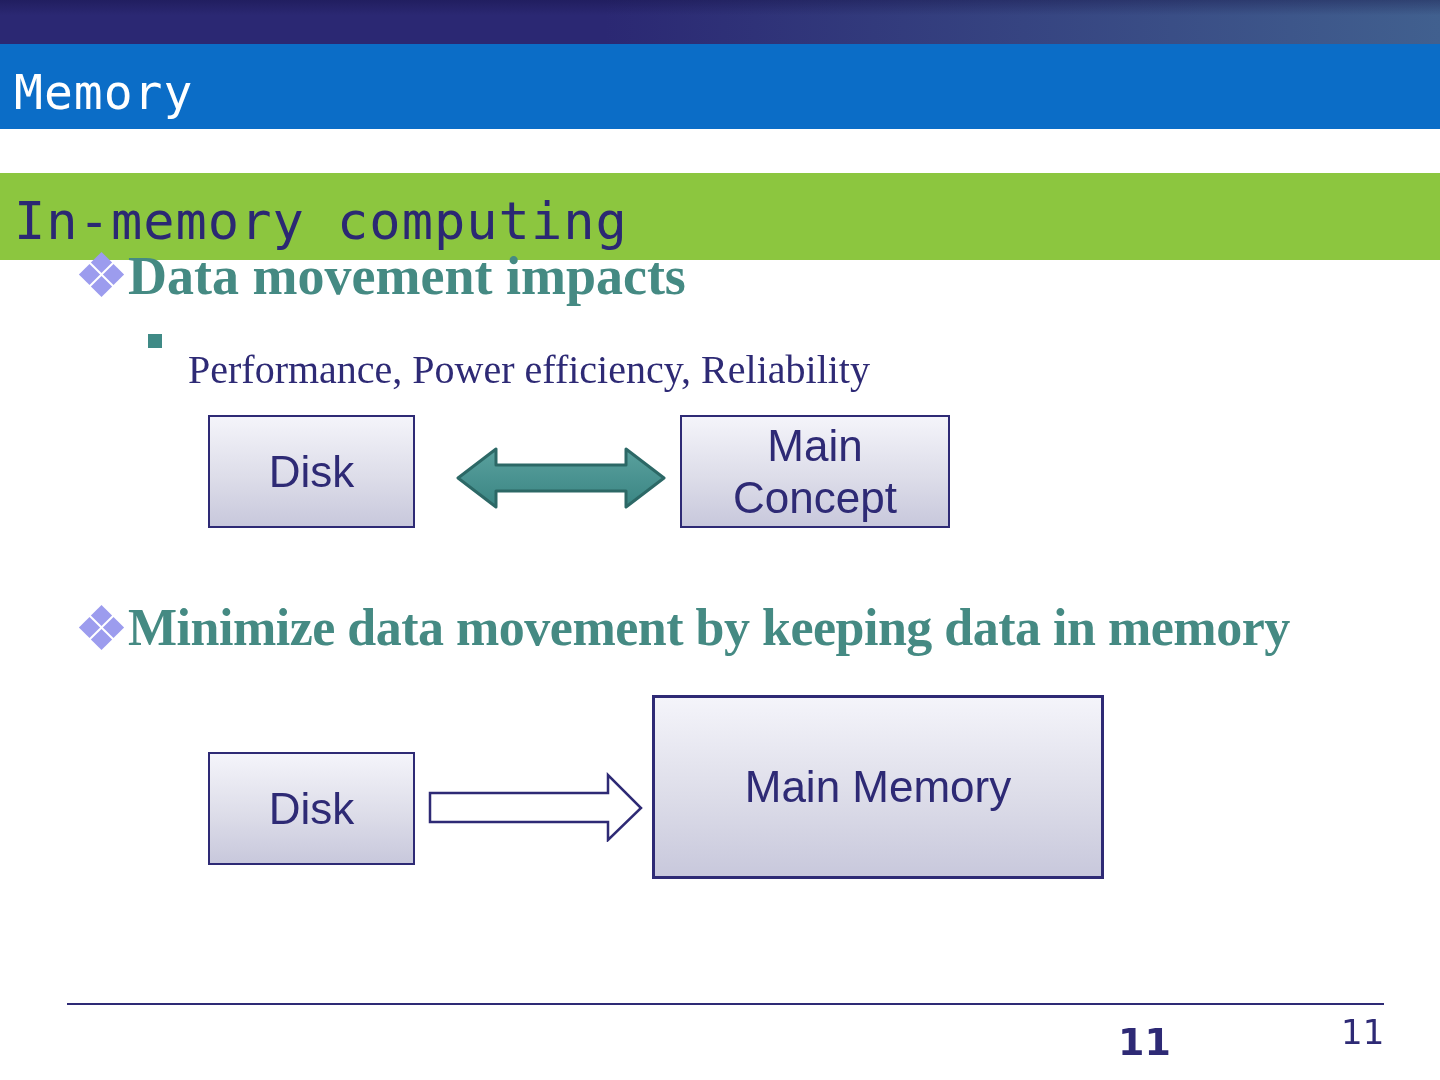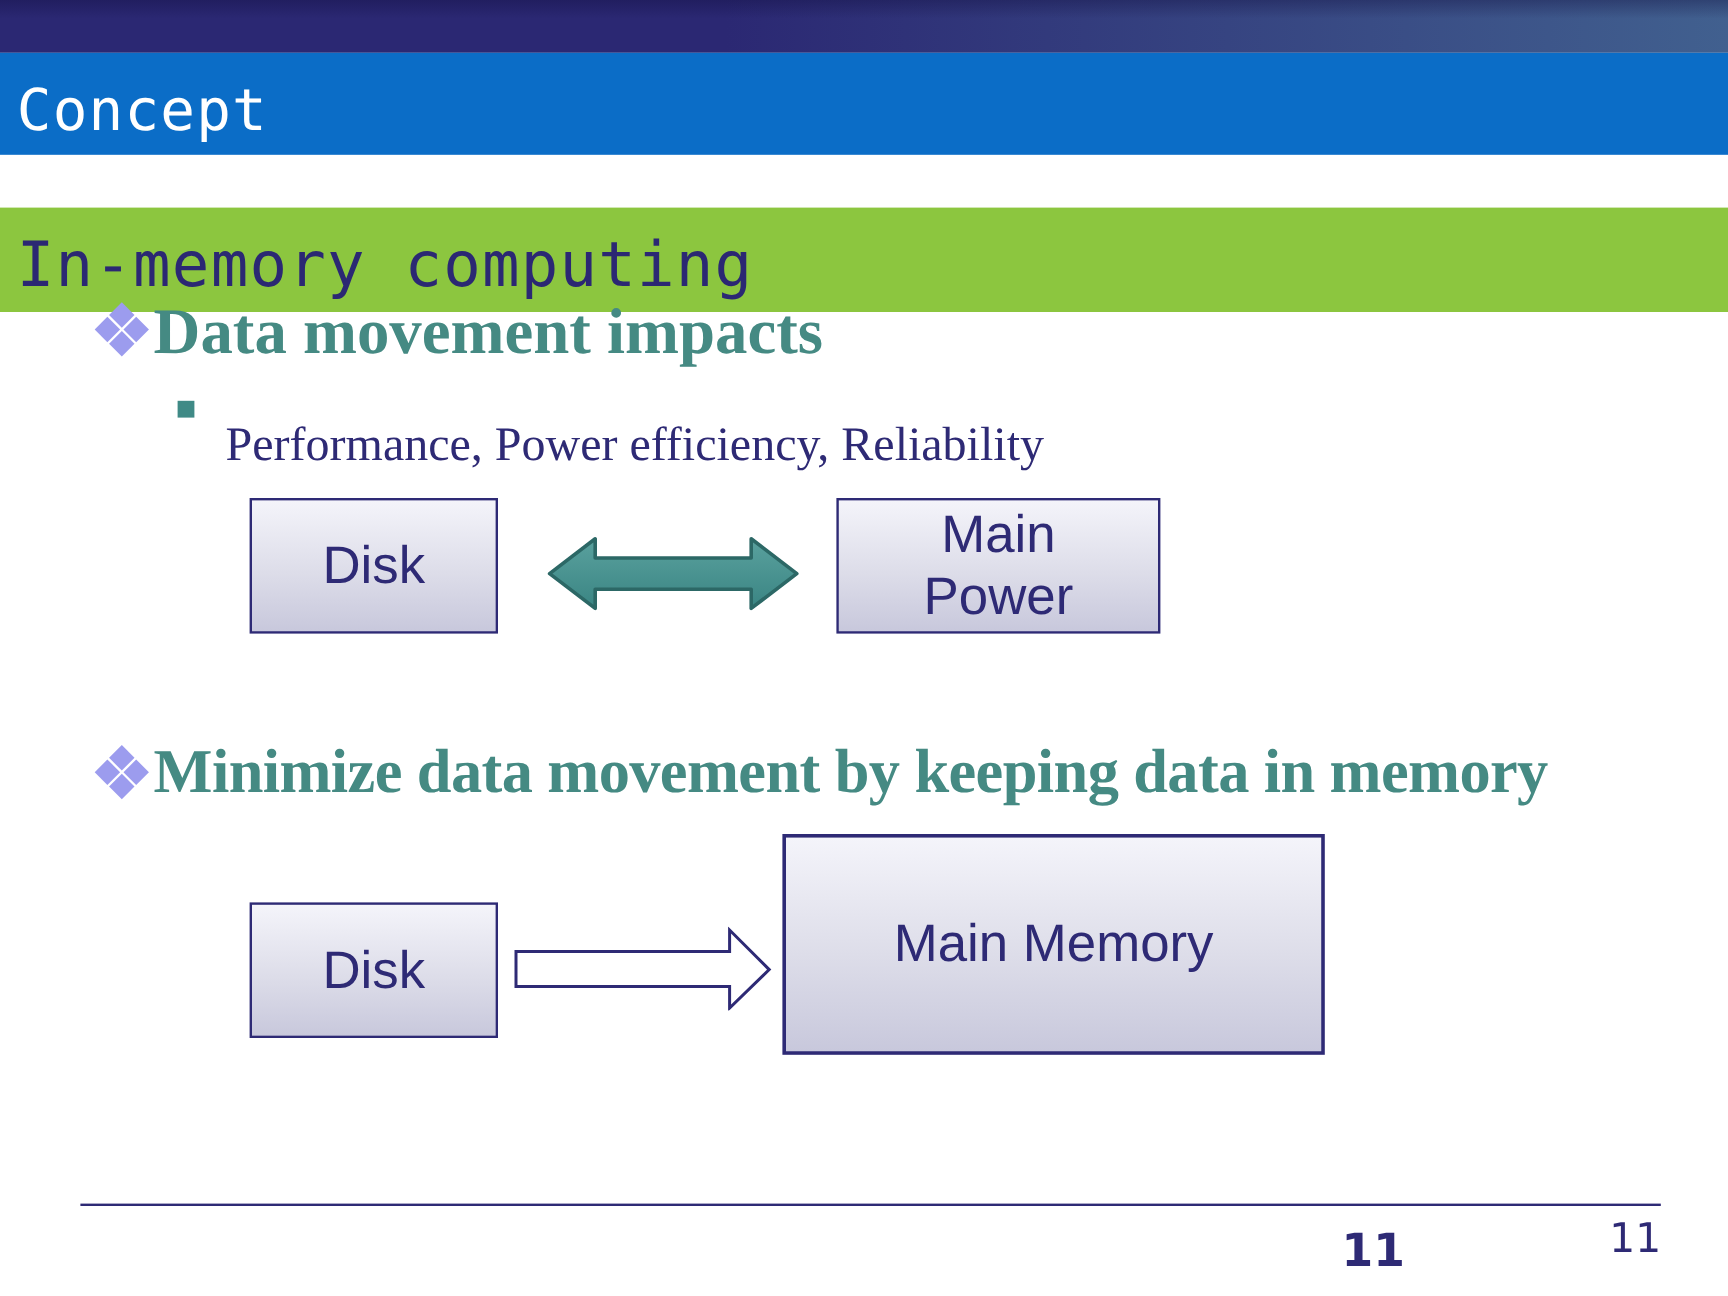--- a/index.html
+++ b/index.html
@@ -72,21 +72,21 @@
     font-size:34px;color:#2e2a75;
   }
 </style>
 </head>
 <body>
 
 <div class="slide">
 
   <div class="grad-bar"></div>
   <div class="title-bar">
-    <span>Concept</span>
+    <span>Memory</span>
   </div>
   <div class="subtitle-bar">
     <span>In-memory computing</span>
   </div>
 
   <div class="h-row" style="left:82px;top:247px;">
     <span class="qbullet">
       <i class="d-top"></i>
         <i class="d-left"></i>
         <i class="d-right"></i>
@@ -107,28 +107,28 @@
   <svg class="arrow-svg" style="left:455px;top:445px;" width="212" height="66" viewBox="0 0 212 66">
     <defs>
       <linearGradient id="tealGrad" x1="0" y1="0" x2="0" y2="1">
         <stop offset="0" stop-color="#5aa19e"></stop>
         <stop offset="1" stop-color="#3a8583"></stop>
       </linearGradient>
     </defs>
     <path d="M3,33 L41,4 L41,20 L171,20 L171,4 L209,33 L171,62 L171,46 L41,46 L41,62 Z" fill="url(#tealGrad)" stroke="#2c6866" stroke-width="3" stroke-linejoin="round"></path>
   </svg>
 
-  <div class="node" style="left:697px;top:415px;width:270px;height:113px;">
+  <div class="node" style="left:680px;top:415px;width:270px;height:113px;">
     <span class="lbl">
       <span>Main</span><br>
-      <span>Power</span>
+      <span>Concept</span>
     </span>
   </div>
 
-  <div class="h-row" style="left:82px;top:616px;">
+  <div class="h-row" style="left:82px;top:600px;">
     <span class="qbullet">
       <i class="d-top"></i>
         <i class="d-left"></i>
         <i class="d-right"></i>
         <i class="d-bottom"></i>
     </span>
     <span class="h-text h2-text">Minimize data movement by keeping data in memory</span>
   </div>
 
   <div class="node" style="left:208px;top:752px;width:207px;height:113px;">

